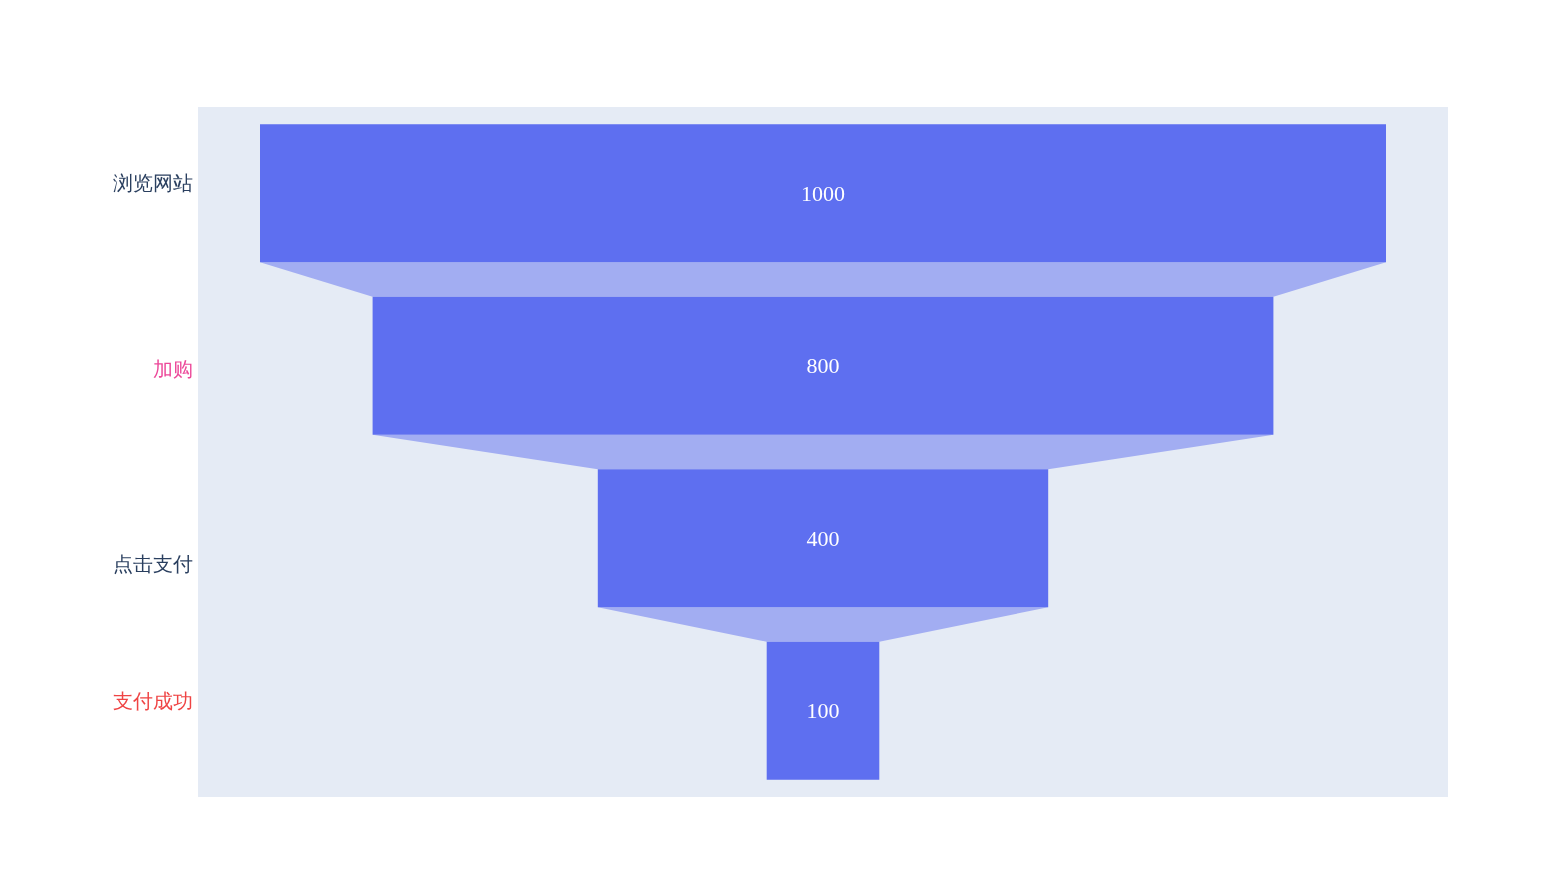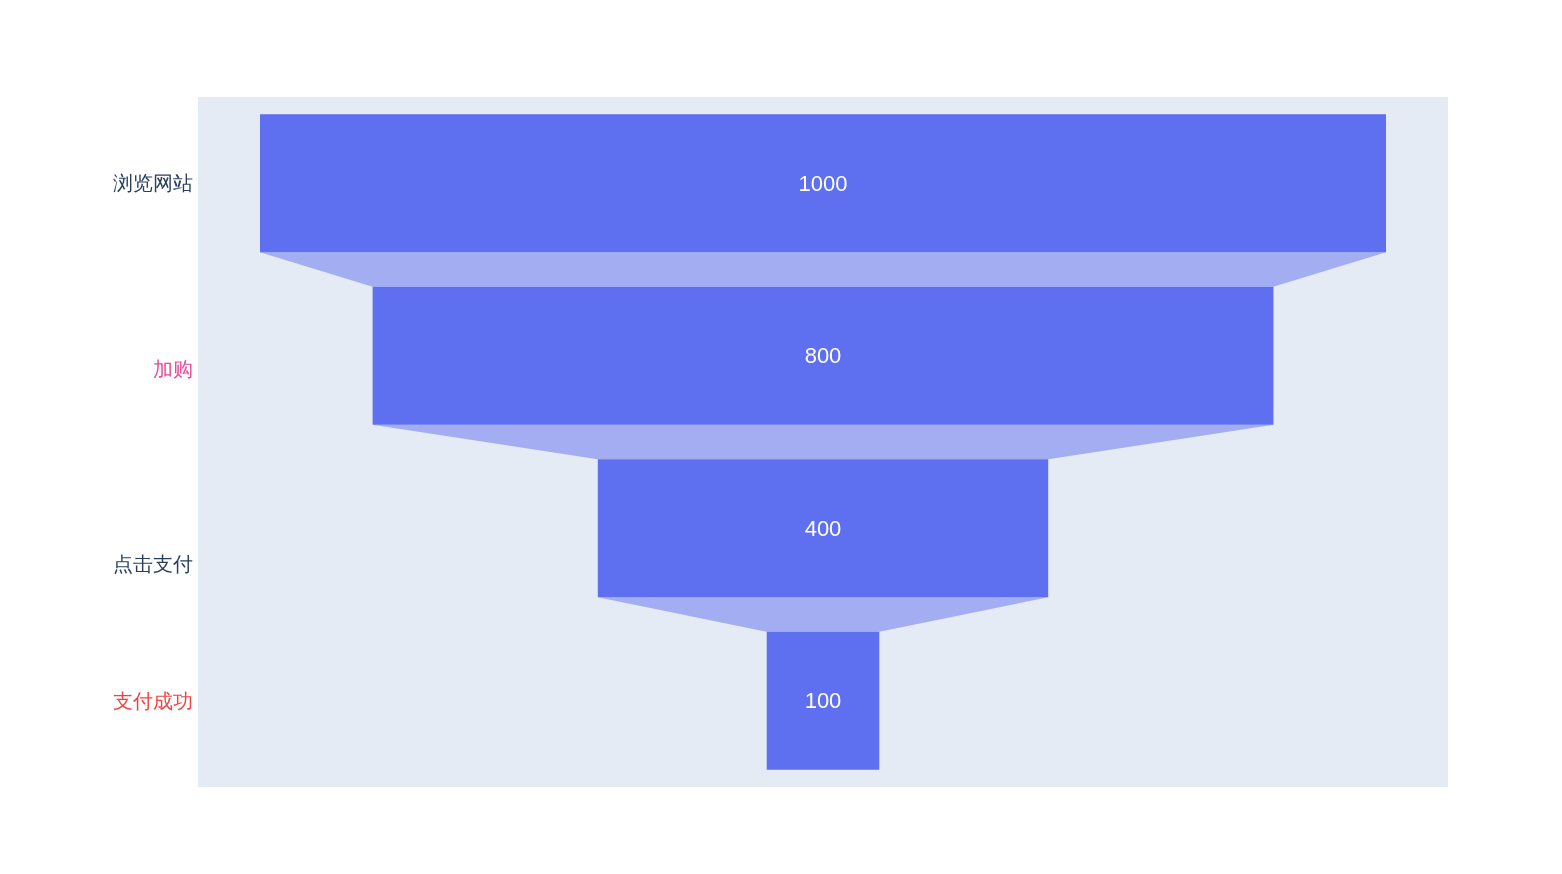--- a/index.html
+++ b/index.html
@@ -17,23 +17,24 @@
   .funnel-canvas {
     position: absolute;
     left: 0;
     top: 0;
     width: 1562px;
     height: 874px;
   }
   .plot-area {
     position: absolute;
     left: 198px;
-    top: 97px;
+    top: 107px;
     width: 1250px;
     height: 690px;
+    font-family: Liberation Serif, serif;
   }
   .plot-area svg {
     display: block;
   }
   .category-labels {
     position: absolute;
     left: 0;
     top: 97px;
     width: 193px;
     height: 690px;

